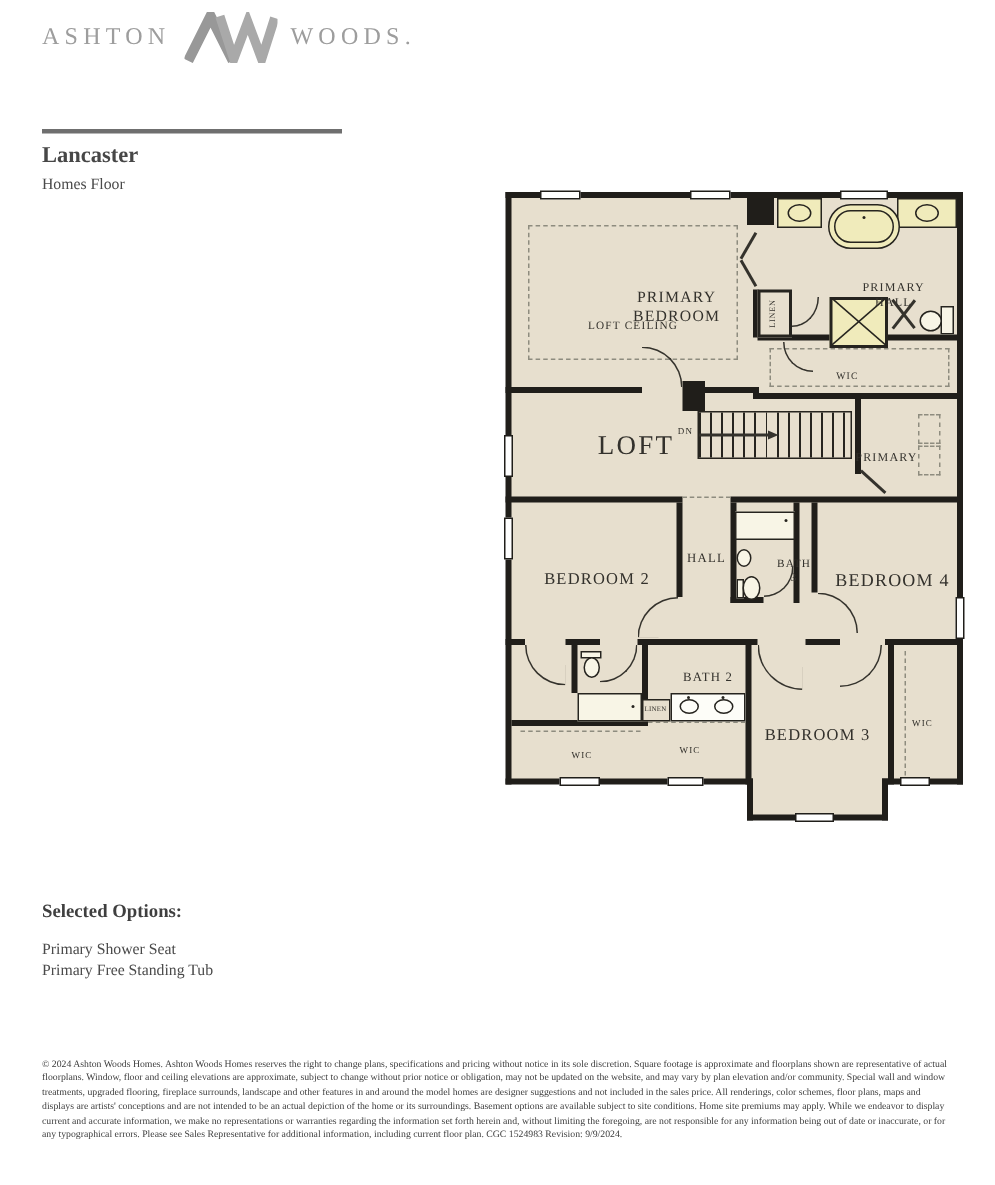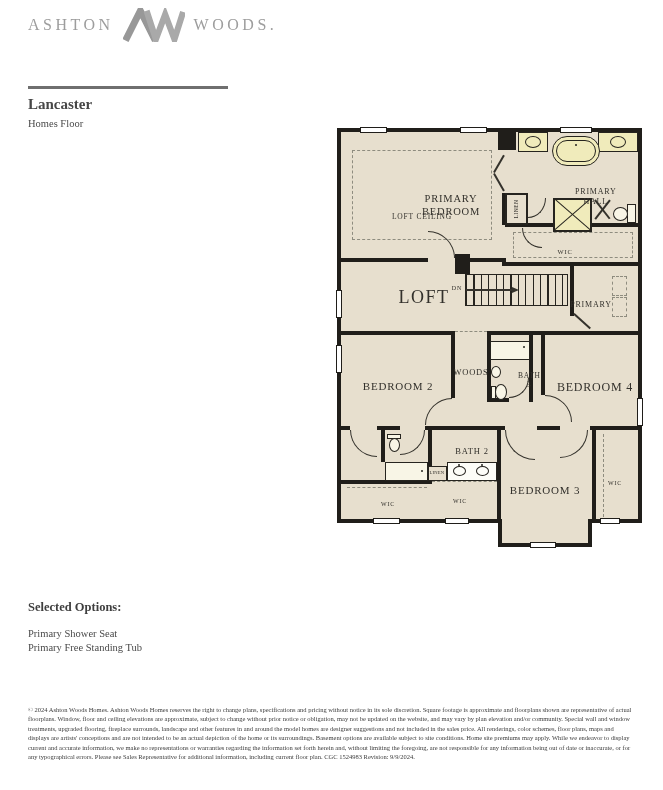--- a/index.html
+++ b/index.html
@@ -179,21 +179,21 @@
     </div>
     <div class="lbl" style="left:85px;top:89px;font-size:7.5px;">LOFT CEILING</div>
     <div class="lbl wrap" style="left:238px;top:59px;width:46px;font-size:8px;">
       <span>PRIMARY HALL</span>
     </div>
     <div class="lbl" style="left:179px;top:81px;font-size:5.5px;writing-mode:vertical-rl;transform:translate(-50%,-50%) rotate(180deg);letter-spacing:0.5px;">LINEN</div>
     <div class="lbl" style="left:228px;top:124px;font-size:6.5px;">WIC</div>
     <div class="lbl" style="left:63px;top:169px;font-size:18px;letter-spacing:1.5px;margin-left:24px;">LOFT</div>
     <div class="lbl" style="left:120px;top:161px;font-size:6px;">DN</div>
     <div class="lbl" style="left:254px;top:177px;font-size:8px;">PRIMARY</div>
-    <div class="lbl" style="left:134px;top:244px;font-size:8.5px;">WOODS</div>
+    <div class="lbl" style="left:134px;top:244px;font-size:8.5px;">HALL</div>
     <div class="lbl" style="left:61px;top:259px;font-size:11px;">BEDROOM 2</div>
     <div class="lbl wrap" style="left:181px;top:243px;width:26px;font-size:7.5px;">
       <span>BATH 3</span>
     </div>
     <div class="lbl" style="left:258px;top:259px;font-size:12px;">BEDROOM 4</div>
     <div class="lbl" style="left:135px;top:323px;font-size:8.5px;text-align:right;">BATH 2</div>
     <div class="lbl" style="left:100px;top:345px;font-size:4.6px;letter-spacing:0.2px;">LINEN</div>
     <div class="lbl" style="left:51px;top:377px;font-size:6px;">WIC</div>
     <div class="lbl" style="left:123px;top:374px;font-size:6px;">WIC</div>
     <div class="lbl" style="left:278px;top:356px;font-size:6px;">WIC</div>

